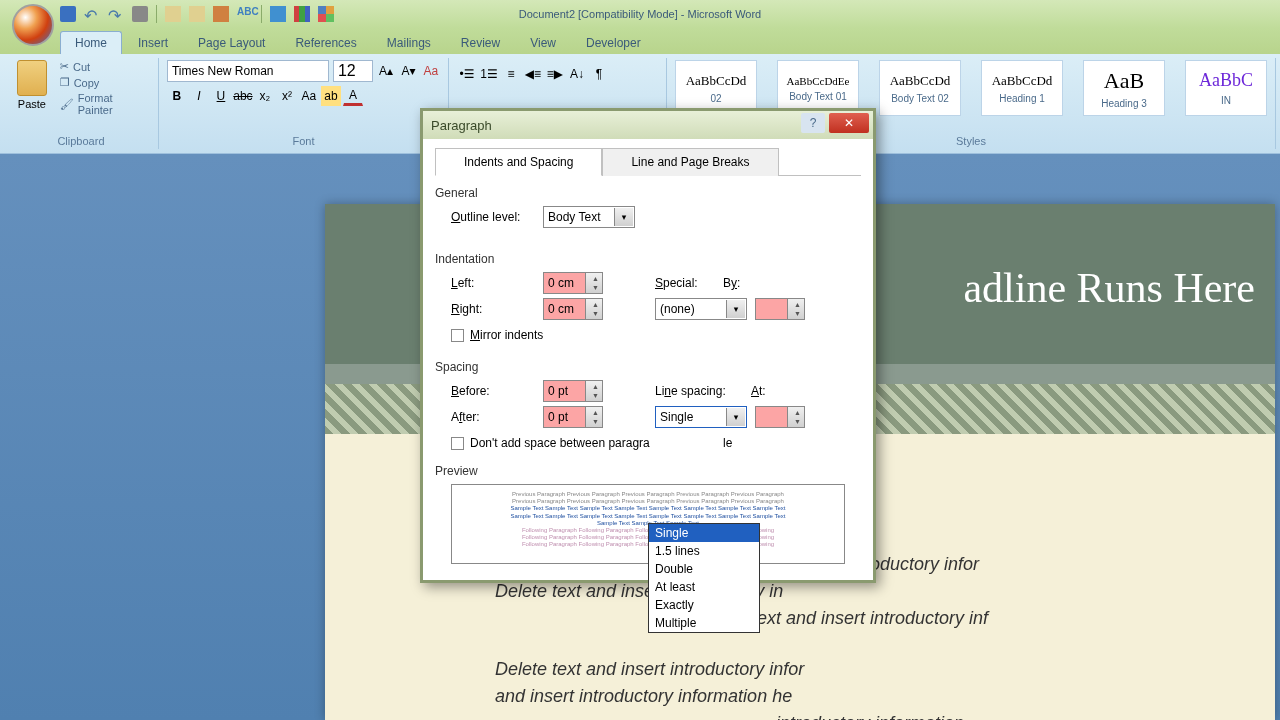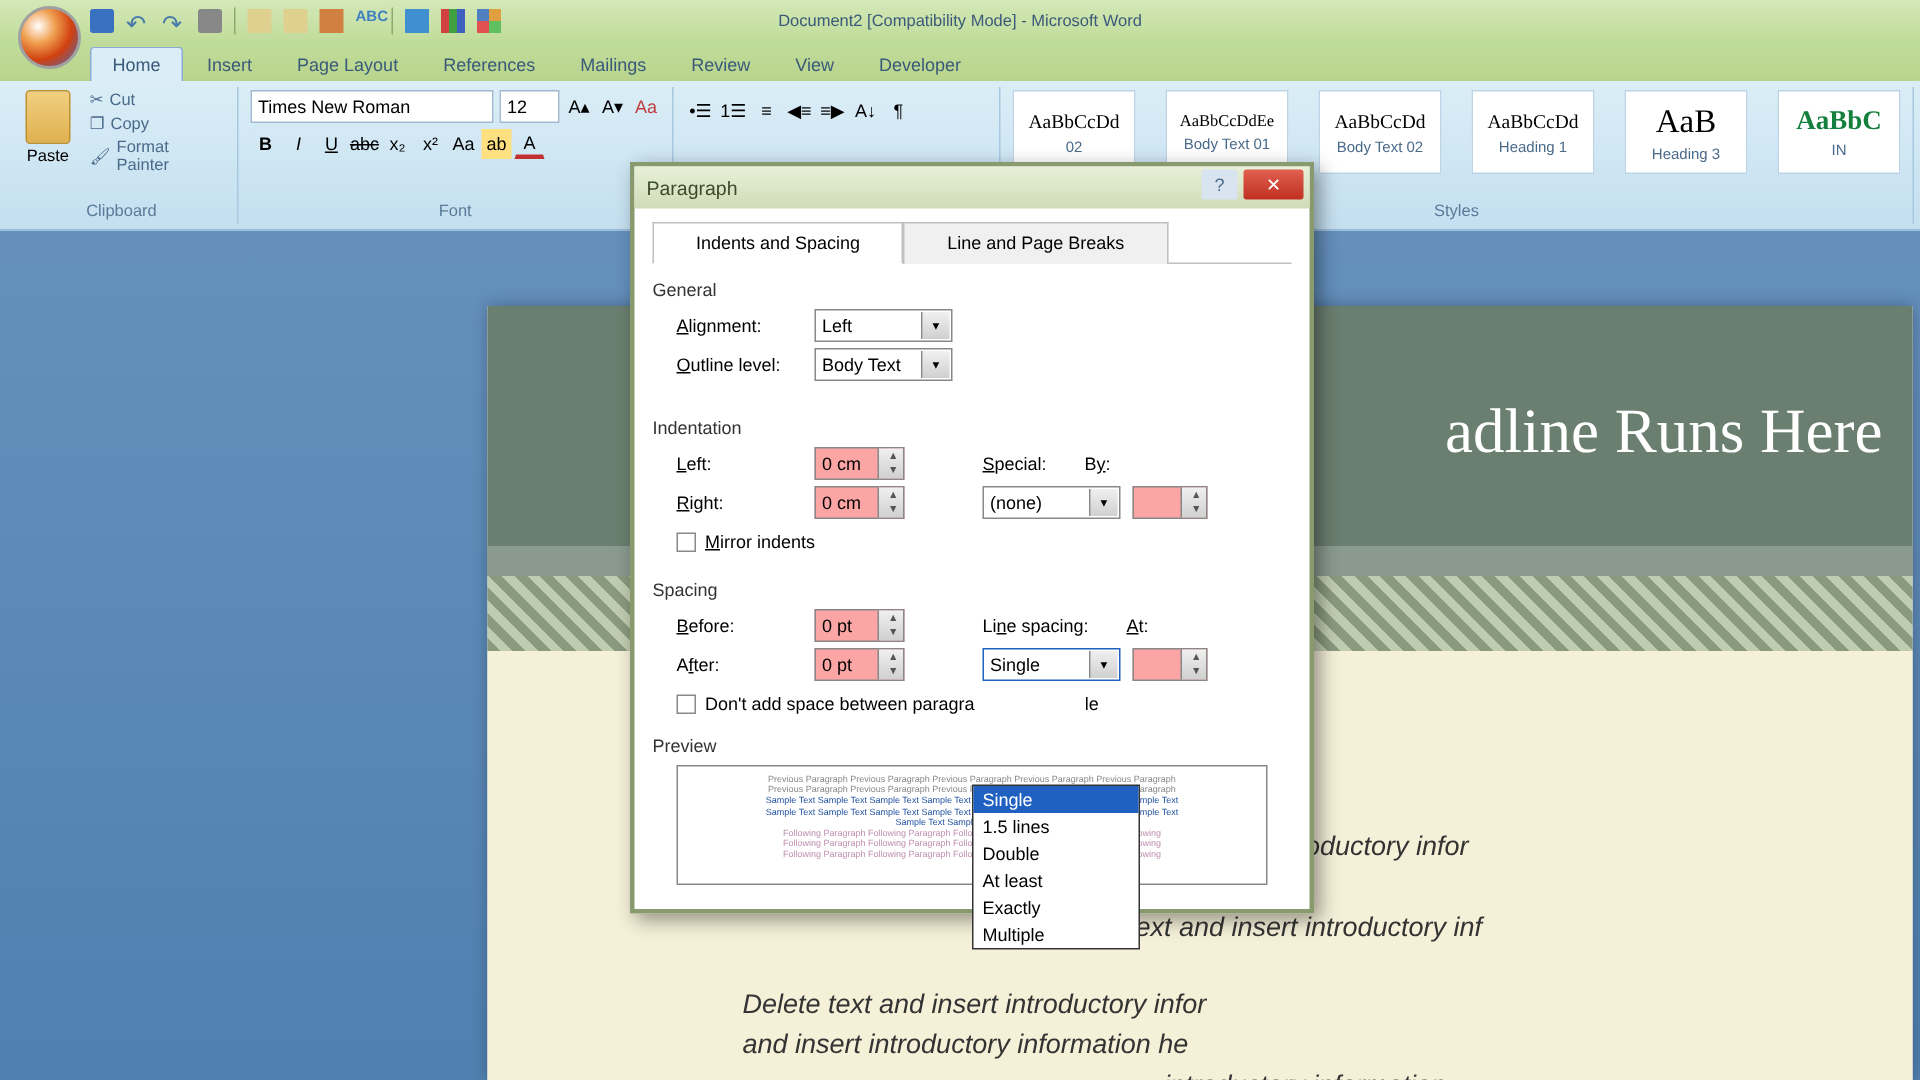--- a/index.html
+++ b/index.html
@@ -20,21 +20,21 @@
 
 .ribbon { height: 100px; background: linear-gradient(to bottom, #dbeef7 0%, #c4dff0 100%); border-bottom: 1px solid #9ec0dd; display: flex; padding: 4px; }
 .ribbon-group { border-right: 1px solid #a8c8e0; padding: 2px 8px; display: flex; flex-direction: column; position: relative; }
 .group-label { position: absolute; bottom: 2px; left: 0; right: 0; text-align: center; font-size: 11px; color: #5a7a9a; }
 .paste-btn { width: 40px; display: flex; flex-direction: column; align-items: center; gap: 2px; }
 .clipboard-icon { width: 30px; height: 36px; background: linear-gradient(to bottom, #f0d080 0%, #e0b050 100%); border: 1px solid #c09030; border-radius: 3px; position: relative; }
 .clip-actions { display: flex; flex-direction: column; gap: 3px; font-size: 11px; color: #4a6a8a; }
 .clip-action { display: flex; gap: 4px; align-items: center; }
 .font-row { display: flex; gap: 4px; align-items: center; }
 .font-select { width: 162px; height: 22px; border: 1px solid #a0b8d0; font-size: 12px; padding: 0 4px; background: #fff; }
-.size-select { width: 40px; height: 22px; border: 1px solid #a0b8d0; font-size: 12px; padding: 0 4px; background: #fff; }
+.size-select { width: 40px; height: 22px; border: 1px solid #a0b8d0; font-size: 16px; padding: 0 4px; background: #fff; }
 .btn-row { display: flex; gap: 2px; margin-top: 4px; }
 .fmt-btn { width: 20px; height: 20px; border: 1px solid transparent; display: flex; align-items: center; justify-content: center; font-size: 12px; cursor: pointer; }
 .style-box { width: 82px; height: 56px; border: 1px solid #bcd4e8; background: #fff; padding: 4px; display: flex; flex-direction: column; align-items: center; justify-content: center; gap: 4px; }
 .style-sample { font-family: "Times New Roman", serif; }
 .style-label { font-size: 10px; color: #4a6a8a; }
 
 
 .doc-area { position: absolute; top: 154px; left: 0; right: 0; bottom: 0; background: linear-gradient(to bottom, #6590bd 0%, #5080b0 100%); display: flex; justify-content: center; padding-top: 50px; }
 .page { width: 950px; background: #fff; box-shadow: 0 0 10px rgba(0,0,0,0.3); position: relative; margin-left: 320px; }
 .page-header { height: 180px; background: #6a7f6f; position: relative; border-bottom: 20px solid #8a9a8f; }
@@ -184,21 +184,21 @@
         </div>
       <div class="style-box">
           <span class="style-sample" style="font-size:13px;">AaBbCcDd</span>
           <span class="style-label">Heading 1</span>
         </div>
       <div class="style-box">
           <span class="style-sample" style="font-size:22px;">AaB</span>
           <span class="style-label">Heading 3</span>
         </div>
       <div class="style-box">
-          <span class="style-sample" style="font-size:18px;color:#15803d;font-weight:bold;">AaBbC</span>
+          <span class="style-sample" style="font-size:18px;color:#6d28d9;">AaBbC</span>
           <span class="style-label">IN</span>
         </div>
     </div>
     <div class="group-label">Styles</div>
   </div>
 </div>
 
 <div class="doc-area">
   <div class="page">
     <div class="page-header">
@@ -225,26 +225,20 @@
     <div class="dialog-close">✕</div>
   </div>
   <div class="dialog-body">
     <div class="dtabs">
       <div class="dtab active">Indents and Spacing</div>
       <div class="dtab">Line and Page Breaks</div>
     </div>
 
     <div class="section-label">General</div>
     <div class="form-row">
-      <span class="form-label"><u>A</u>lignment:</span>
-      <div class="combo">
-          <span>Left</span>
-        </div>
-    </div>
-    <div class="form-row">
       <span class="form-label"><u>O</u>utline level:</span>
       <div class="combo">
           <span>Body Text</span>
         </div>
     </div>
 
     <div class="section-label" style="margin-top:24px;">Indentation</div>
     <div class="form-row">
       <span class="form-label"><u>L</u>eft:</span>
       <div class="spinner">

